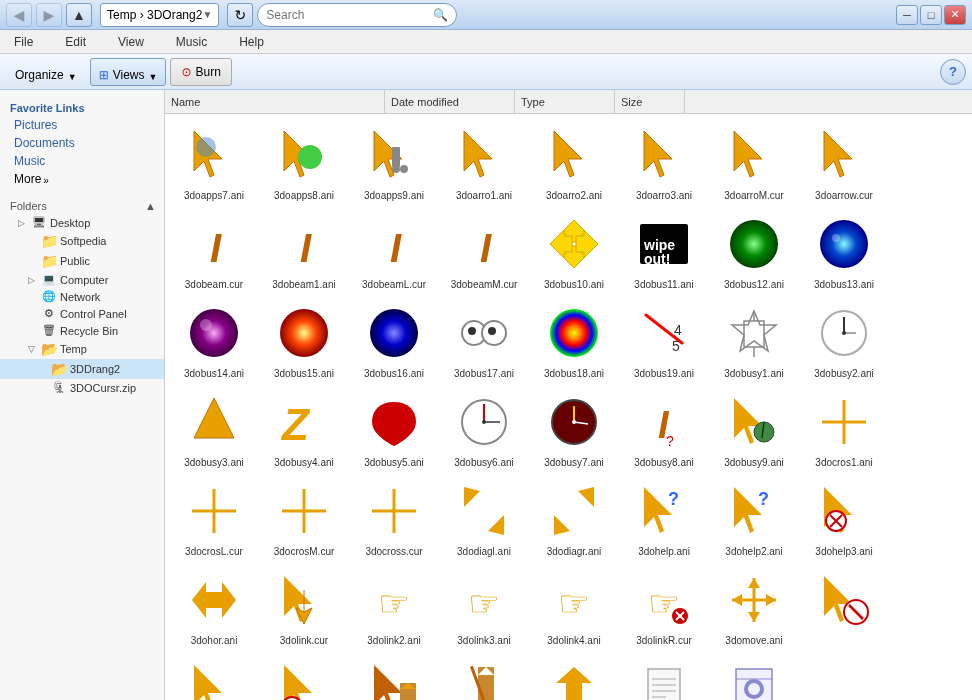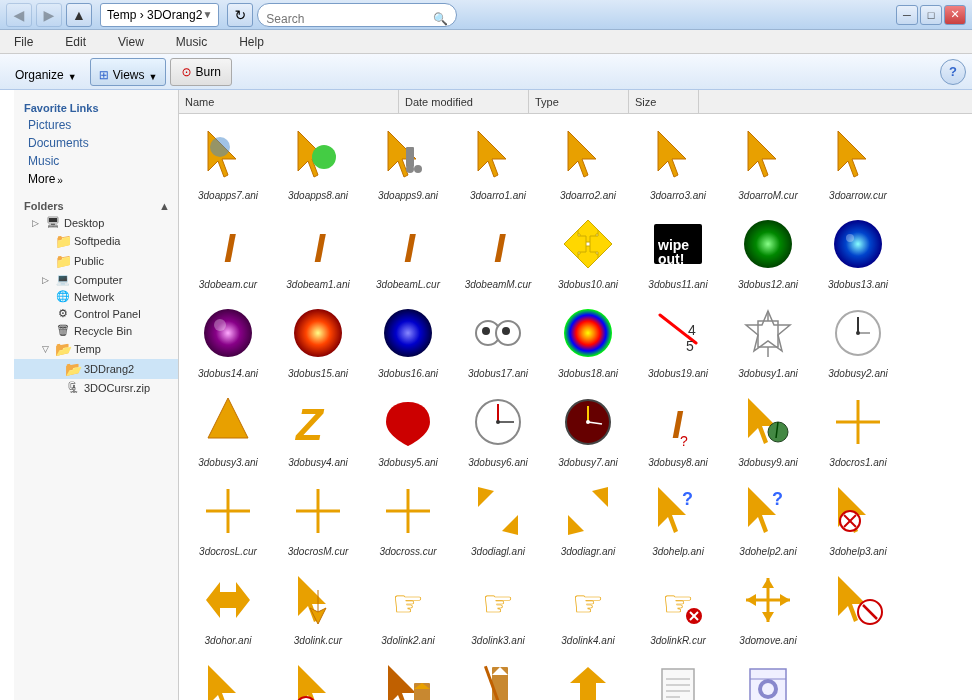--- a/index.html
+++ b/index.html
@@ -46,21 +46,21 @@
     .refresh-btn {
       width: 26px; height: 24px;
       border: 1px solid #7a9dc7; border-radius: 3px;
       display: flex; align-items: center; justify-content: center;
       cursor: pointer; font-size: 14px;
       background: linear-gradient(to bottom, #e8f0fb, #c5d9f1);
     }
     .search-box {
       width: 200px; height: 24px;
       border: 1px solid #7a9dc7; border-radius: 12px;
-      display: flex; align-items: flex-end; padding: 0 8px; gap: 4px;
+      display: flex; align-items: center; padding: 0 8px; gap: 4px;
       background: white;
     }
     .search-box input {
       border: none; outline: none; font-size: 12px; flex: 1; background: transparent; color: #999;
     }
 
     
     .menu-bar {
       background: #f0f0f0;
       height: 24px; display: flex; align-items: center; padding: 0 6px;
@@ -91,21 +91,20 @@
       width: 26px; height: 26px; border: 1px solid #7a9dc7; border-radius: 50%;
       display: flex; align-items: center; justify-content: center;
       cursor: pointer; font-size: 13px; font-weight: bold; color: #3366cc;
       background: linear-gradient(to bottom, #e8f0fb, #c5d9f1);
     }
 
     
     .main-layout {
       display: flex;
       height: calc(700px - 30px - 24px - 36px);
-      margin-left: 14px;
     }
 
     
     .sidebar {
       width: 165px; background: #f7f7f7;
       border-right: 1px solid #ccc;
       overflow-y: auto; padding: 8px 0;
       flex-shrink: 0;
     }
     .sidebar-section-title {
@@ -115,21 +114,21 @@
     }
     .favorite-item {
       padding: 2px 8px 2px 14px; cursor: pointer; color: #3060a0; font-size: 12px;
     }
     .more-link {
       padding: 2px 8px 2px 14px; cursor: pointer; color: #000000; font-size: 12px;
       display: flex; align-items: flex-end; gap: 2px;
     }
     .folders-section { margin-top: 8px; }
     .folders-header {
-      font-size: 11px; font-weight: bold; color: #555;
+      font-size: 11px; font-weight: normal; color: #555;
       padding: 4px 8px 2px 10px;
       display: flex; align-items: center; justify-content: space-between;
     }
     .tree-item {
       display: flex; align-items: center; gap: 3px;
       padding: 2px 4px 2px 8px; cursor: pointer; font-size: 11px; color: #333;
     }
     .tree-item.selected { background: #cce4f7; }
     .tree-item .icon { width: 16px; text-align: center; }
     .tree-item .expand { width: 10px; font-size: 9px; color: #666; }
@@ -172,21 +171,20 @@
     }
     .file-item .file-icon {
       width: 64px; height: 64px;
       display: flex; align-items: center; justify-content: center;
       font-size: 10px; color: #666;
     }
     .file-item .file-name {
       font-size: 10px; text-align: center; word-break: break-all;
       max-width: 86px; line-height: 1.3; margin-top: 2px;
       color: #333;
-      font-style: italic;
     }
 
     
     .file-area::-webkit-scrollbar { width: 14px; }
     .file-area::-webkit-scrollbar-track { background: #f0f0f0; }
     .file-area::-webkit-scrollbar-thumb { background: #c0c0c0; border: 1px solid #aaa; border-radius: 2px; }
   </style>
 </head>
 <body>
 

